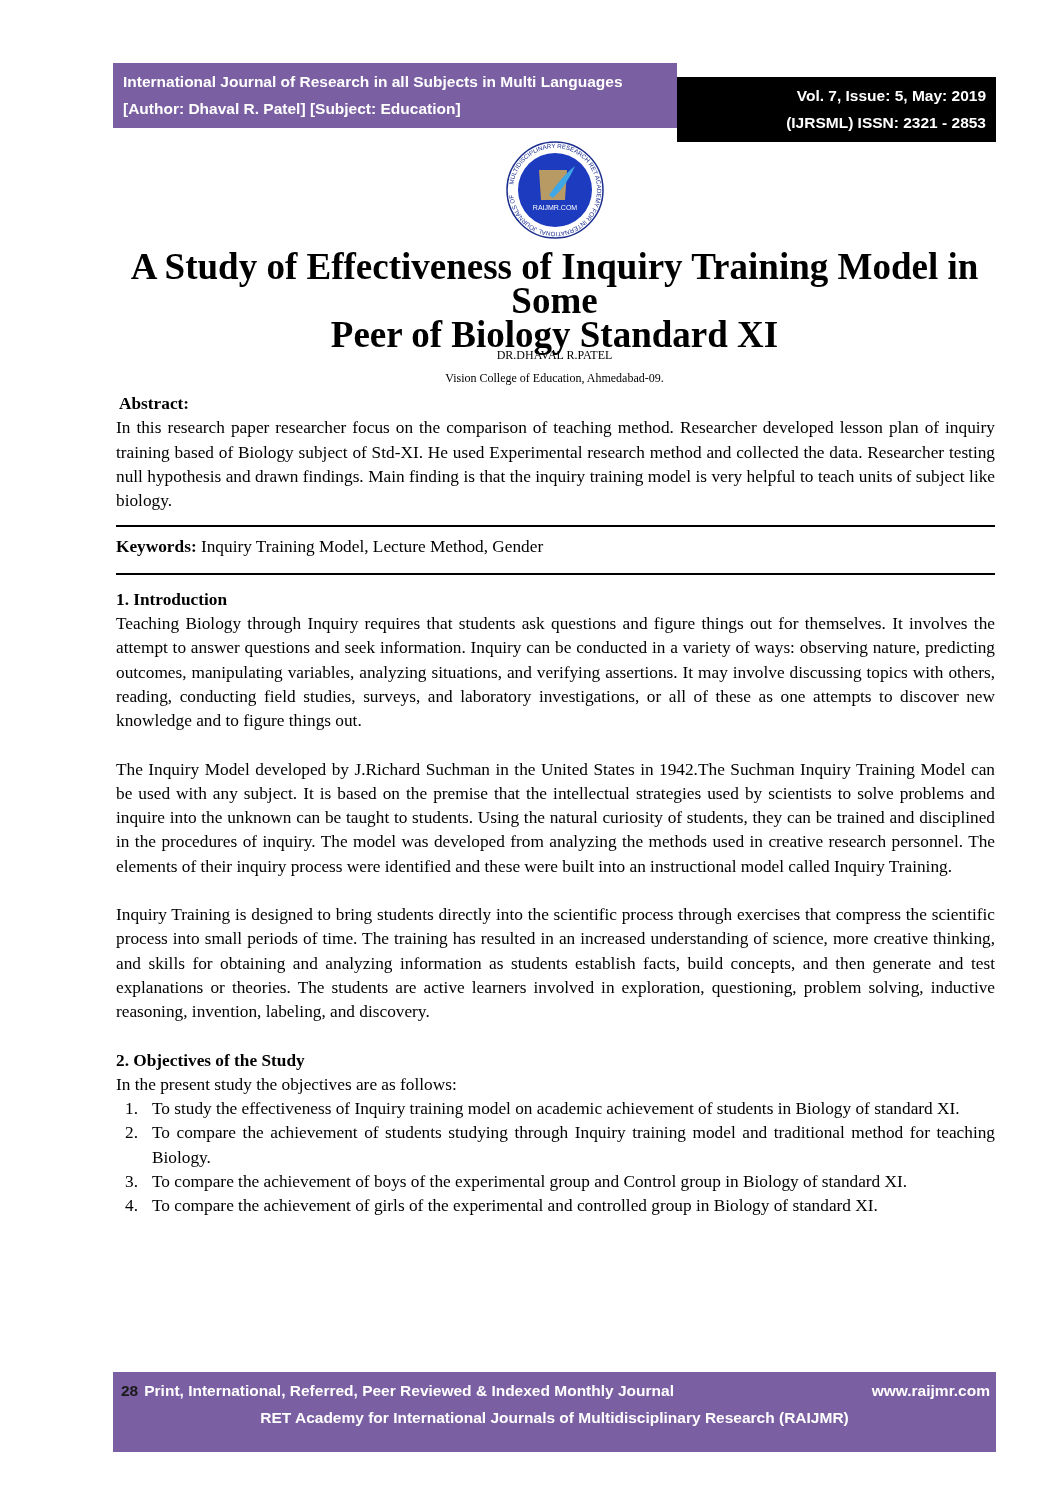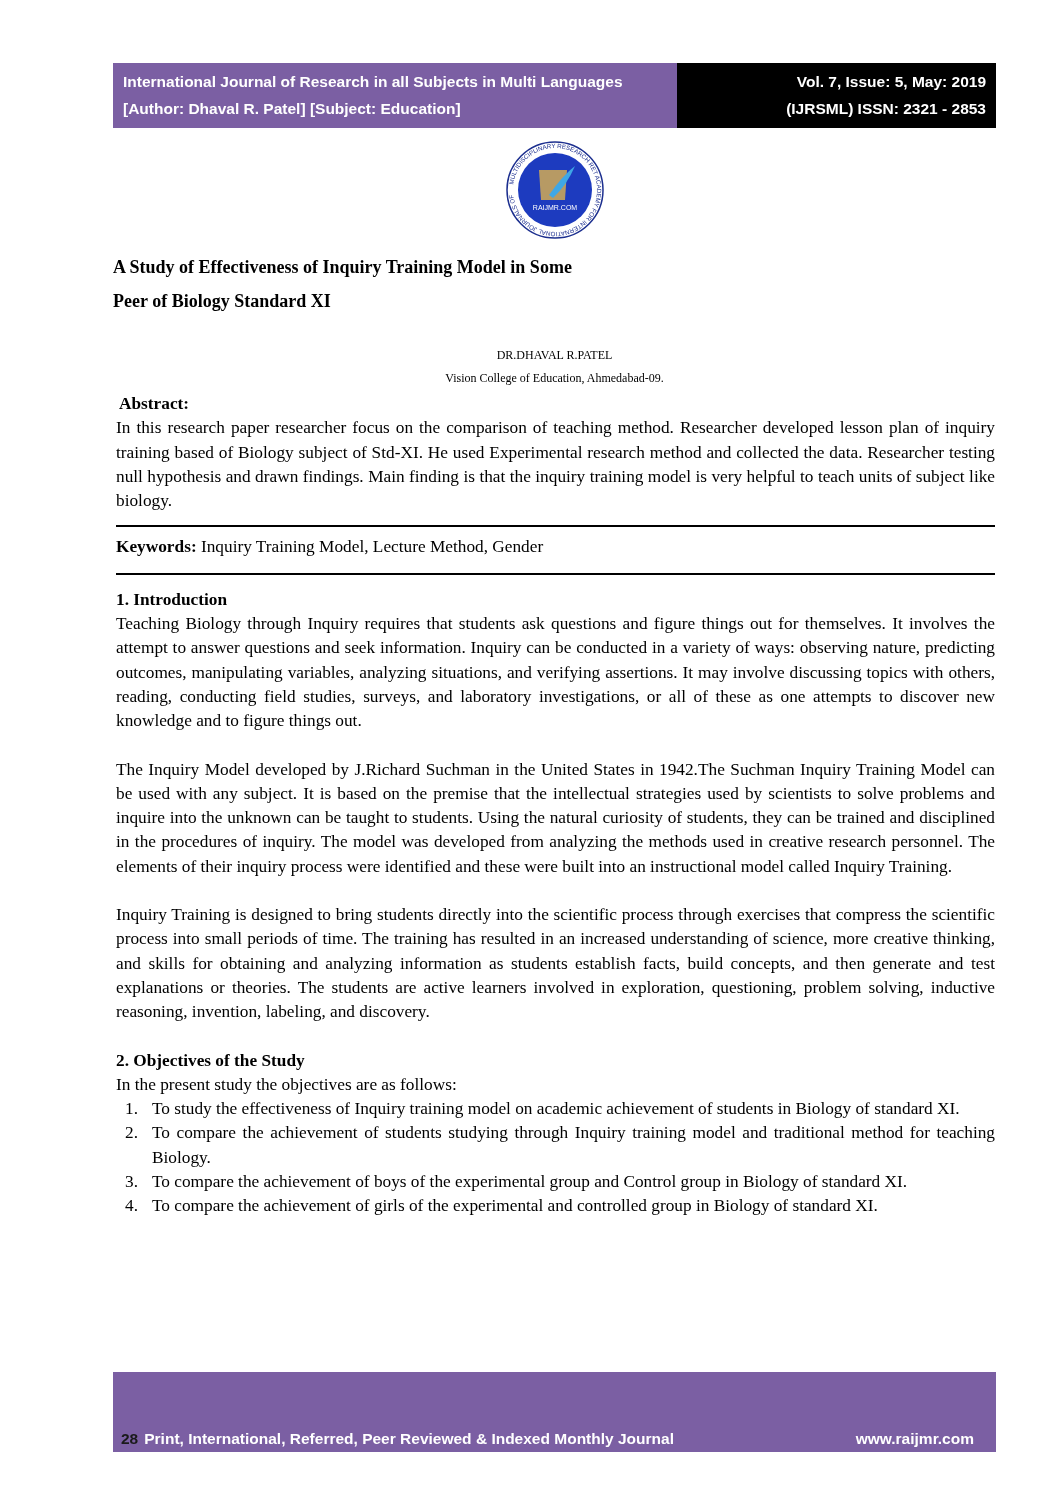--- a/index.html
+++ b/index.html
@@ -15,28 +15,28 @@
     .header-left {
       background: #7b5fa3; width: 564px; height: 100%;
       color: #fff; font-family: "Liberation Sans", "DejaVu Sans", sans-serif;
       font-weight: bold; font-size: 15.5px; line-height: 27px;
       padding: 5px 0 12px 10px; box-sizing: border-box;
     }
     .header-right {
       background: #000; flex: 1; height: 100%;
       color: #fff; font-family: "Liberation Sans", "DejaVu Sans", sans-serif;
       font-weight: bold; font-size: 15.5px; line-height: 27px;
-      padding: 5px 10px 0 0; box-sizing: border-box; text-align: right;
+      padding: 5px 10px 0 0; box-sizing: border-box; text-align: right; margin-top: 14px;
     }
     .logo {
       position: absolute; left: 505px; top: 140px; width: 100px; height: 100px;
     }
     .title {
       position: absolute; left: 113px; top: 250px; width: 883px;
-      text-align: left; font-weight: bold; font-size: 18px; line-height: 34px;
+      text-align: center; font-weight: bold; font-size: 37px; line-height: 34px;
     }
     .author-block {
       position: absolute; left: 113px; top: 344px; width: 883px;
       text-align: center; font-size: 12px; line-height: 23px;
     }
     .content {
       position: absolute; left: 116px; top: 392px; width: 879px;
       font-size: 17.3px; line-height: 24.3px;
     }
     .abstract-heading { font-weight: bold; margin: 0 0 0 3px; }
@@ -49,21 +49,21 @@
     .para-gap { margin-top: 24px; }
     .obj-list { margin: 0; padding: 0 0 0 36px; list-style: none; }
     .obj-list li { position: relative; text-align: justify; }
     .obj-num { position: absolute; left: -27px; }
     .footer-band {
       position: absolute; left: 113px; top: 1372px; width: 883px; height: 80px;
       background: #7b5fa3; color: #fff;
       font-family: "Liberation Sans", "DejaVu Sans", sans-serif; font-weight: bold;
       font-size: 15.5px; line-height: 27px; box-sizing: border-box; padding: 5px 0 0 8px;
     }
-    .footer-row1 { display: flex; justify-content: space-between; padding-right: 22px; margin-top: 48px; }
+    .footer-row1 { display: flex; justify-content: space-between; padding-right: 6px; }
     .footer-row1 .page-num { color: #1a1a1a; margin-right: 6px; }
     .footer-row2 { text-align: center; padding-right: 8px; }
   </style>
 </head>
 <body>
 
 <div class="header-band">
   <div class="header-left">
     <div>International Journal of Research in all Subjects in Multi Languages</div>
     <div>[Author: Dhaval R. Patel] [Subject: Education]</div>

